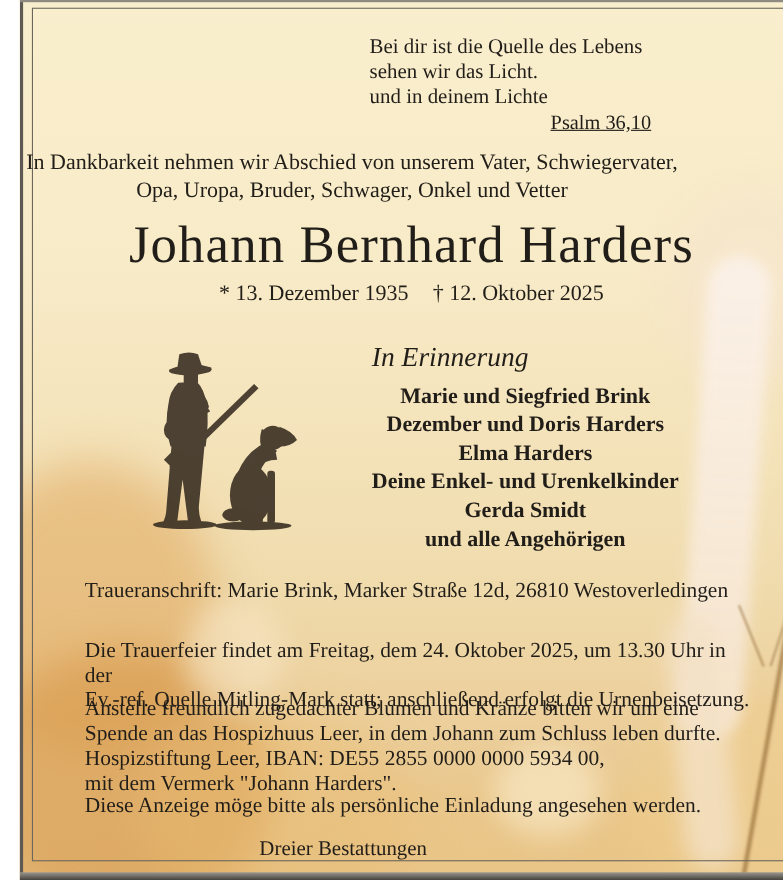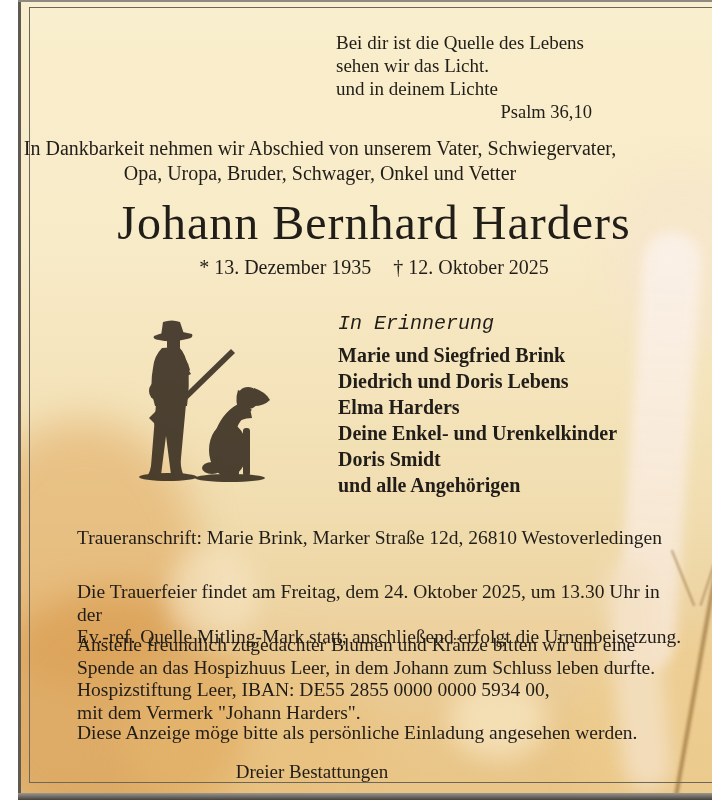--- a/index.html
+++ b/index.html
@@ -34,30 +34,30 @@
   .edge { position:absolute; z-index:4; }
   .edge-left  { left:0; top:0; bottom:0; width:3px; background:#5e5a53; }
   .edge-top   { left:0; top:0; right:0; height:2px; background:#8e8a82; }
   .edge-right { right:0; top:0; bottom:0; width:2px; background:#8e8a82; }
   .edge-bottom{ left:0; right:0; bottom:0; height:7px; background:linear-gradient(180deg,#9b978f,#45423d); }
   .inner-frame { position:absolute; z-index:2; left:11px; top:7px; right:9px; bottom:17px;
     border:1px solid #6b675e; }
 
   .content { position:absolute; z-index:3; }
   .quote-block { left:318px; top:31px; width:256px; font-size:19px; line-height:23px; }
-  .quote-source { text-align:right; margin-top:1px; font-size:18.5px; }
+  .quote-source { text-align:right; margin-top:1px; font-size:18.5px;text-decoration:underline; }
   .intro-block { left:0; width:604px; top:136px; text-align:center; font-size:20px; line-height:25px; }
   .name-block { left:0; width:712px; top:196px; text-align:center; font-size:48px; letter-spacing:1px; line-height:54px; }
   .dates-block { left:0; width:712px; top:256px; text-align:center; font-size:20px; }
   .dates-block .death { margin-left:22px; }
   .silhouette-box { left:110px; top:318px; width:148px; height:170px; }
   .silhouette-box svg { filter:blur(.5px); opacity:.88; }
   .memoriam-block { left:320px; top:312px; }
-  .memoriam-heading { font-style:italic; font-size:20px; margin-bottom:7px;font-family:Liberation Mono, monospace; }
-  .memoriam-names { font-weight:bold; font-size:20px; line-height:26px; }
+  .memoriam-heading { font-style:italic; font-size:25px; margin-bottom:7px; }
+  .memoriam-names { font-weight:bold; font-size:20px; line-height:26px;text-align:center; }
   .address-block { left:59px; top:527px; font-size:19.5px; }
   .paragraph { left:59px; width:610px; font-size:19.5px; line-height:22.5px; }
   .funeral-block { top:581px; }
   .donation-block { top:634px; }
   .invitation-block { top:722px; }
   .undertaker-block { left:0; width:588px; top:761px; text-align:center; font-size:19px; }
 </style>
 </head>
 <body>
 
@@ -135,24 +135,24 @@
         <rect x="115" y="110" width="7" height="48" rx="3"></rect>
         <ellipse cx="84" cy="150" rx="10" ry="6"></ellipse>
       </g>
     </svg>
   </div>
 
   <div class="content memoriam-block">
     <div class="memoriam-heading">In Erinnerung</div>
     <div class="memoriam-names">
       <div>Marie und Siegfried Brink</div>
-      <div>Diedrich und Doris Lebens</div>
+      <div>Dezember und Doris Harders</div>
       <div>Elma Harders</div>
       <div>Deine Enkel- und Urenkelkinder</div>
-      <div>Doris Smidt</div>
+      <div>Gerda Smidt</div>
       <div>und alle Angehörigen</div>
     </div>
   </div>
 
   <div class="content address-block">Traueranschrift: Marie Brink, Marker Straße 12d, 26810 Westoverledingen</div>
 
   <div class="content paragraph funeral-block">
     <div>Die Trauerfeier findet am Freitag, dem 24. Oktober 2025, um 13.30 Uhr in der</div>
     <div>Ev.-ref. Quelle Mitling-Mark statt; anschließend erfolgt die Urnenbeisetzung.</div>
   </div>

